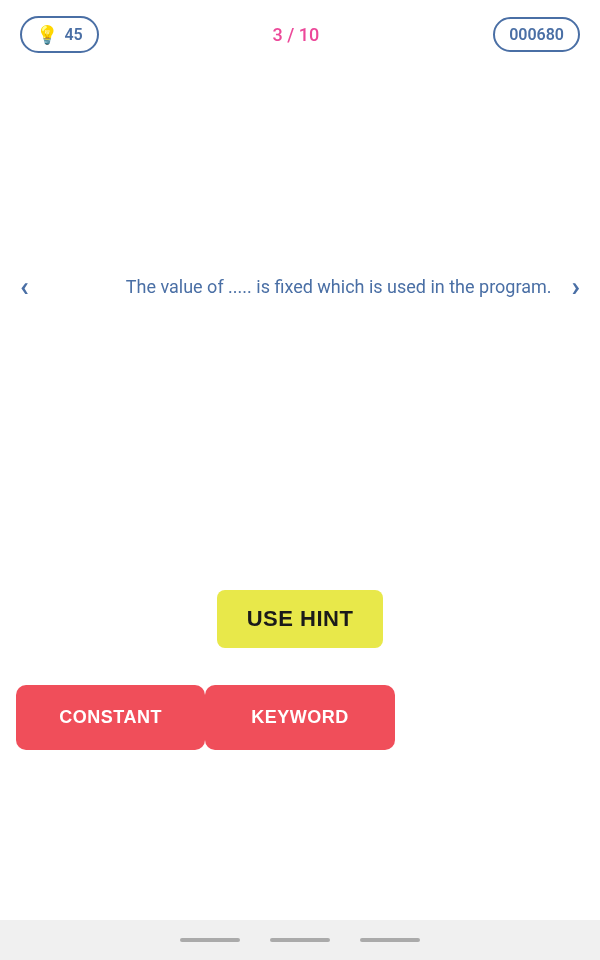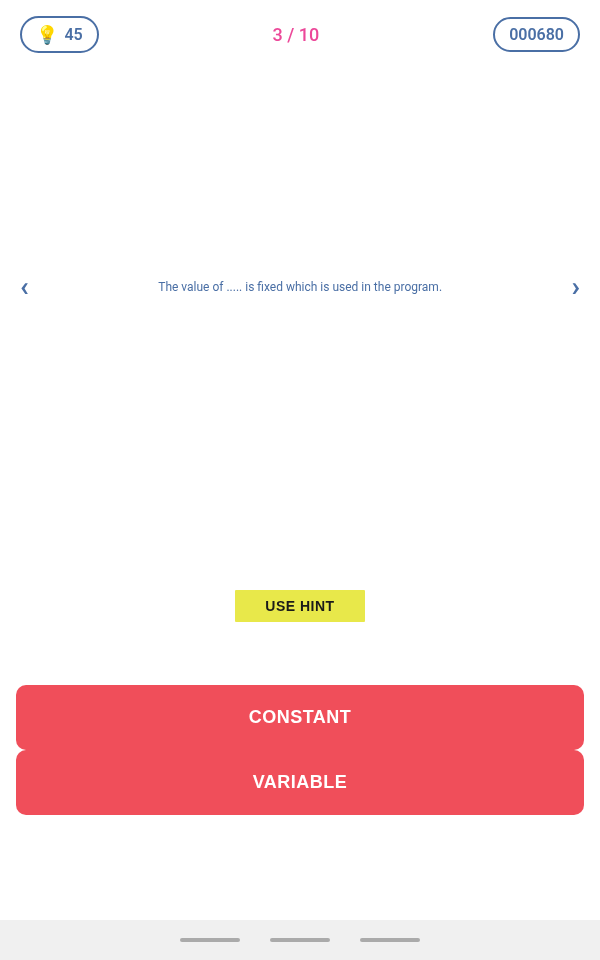--- a/index.html
+++ b/index.html
@@ -76,57 +76,57 @@
       color: #4a6fa5;
       font-size: 28px;
       font-weight: bold;
       padding: 10px;
       cursor: pointer;
       flex-shrink: 0;
     }
 
     .question-text {
       flex: 1;
-      text-align: center;
+      text-align: right;
       color: #4a6fa5;
-      font-size: 12px;
+      font-size: 18px;
       line-height: 1.5;
       padding: 0 10px;
     }
 
     
     .use-hint-container {
       position: absolute;
       top: 590px;
       left: 0;
       right: 0;
       display: flex;
       justify-content: center;
     }
 
     .use-hint-btn {
       background: #e8e84a;
       border: none;
-      border-radius: 1px;
-      padding: 8px 30px;
-      font-size: 14px;
+      border-radius: 8px;
+      padding: 16px 30px;
+      font-size: 22px;
       font-weight: 700;
       color: #1a1a1a;
       cursor: pointer;
       letter-spacing: 0.5px;
     }
 
     
     .answers-grid {
       position: absolute;
       top: 685px;
       left: 16px;
       right: 16px;
       display: grid;
-      grid-template-columns: 1fr;
+      grid-template-columns: 1fr 1fr 1fr;
     }
 
     .answer-btn {
       background: #f04e5a;
       border: none;
       border-radius: 10px;
       padding: 22px 10px;
       font-size: 18px;
       font-weight: 700;
       color: #ffffff;
@@ -173,20 +173,20 @@
   <div class="question-text">The value of ..... is fixed which is used in the program.</div>
   <span class="nav-arrow">›</span>
 </div>
 
 <div class="use-hint-container">
   <button class="use-hint-btn">USE HINT</button>
 </div>
 
 <div class="answers-grid">
   <button class="answer-btn">CONSTANT</button>
-  <button class="answer-btn">VARIABLE</button>
+  <button class="answer-btn">KEYWORD</button>
 </div>
 
 <div class="bottom-bar">
   <div class="bottom-indicator"></div>
   <div class="bottom-indicator"></div>
   <div class="bottom-indicator"></div>
 </div>
 
 </body></html>

